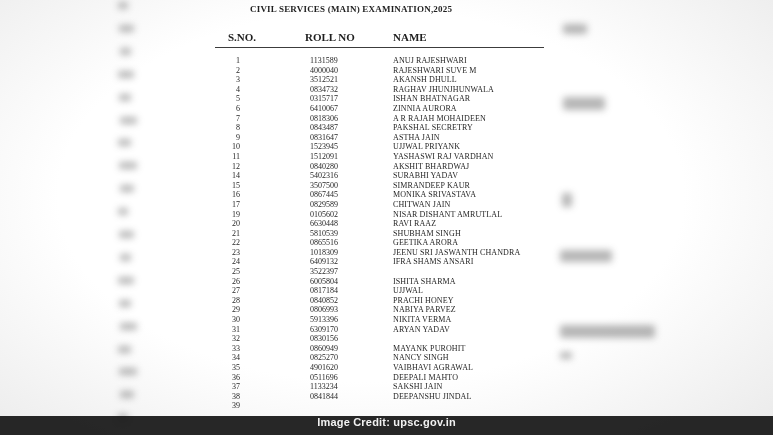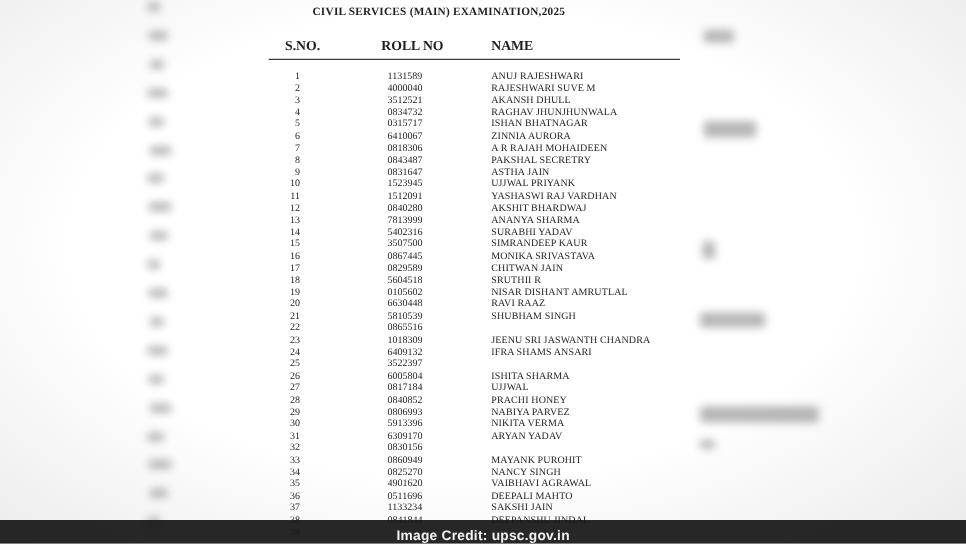--- a/index.html
+++ b/index.html
@@ -20,21 +20,21 @@
   .rule{position:absolute;left:215px;top:47px;width:329px;height:1px;background:#3c3c3c;}
   .rows{position:absolute;left:215px;top:56px;width:340px;}
   .trow{display:flex;height:9.6px;font-size:8px;line-height:9.6px;white-space:nowrap;}
   .c1{width:25px;text-align:right;}
   .c2{width:83px;margin-left:70px;}
   .c3{flex:1;letter-spacing:.1px;}
   .blob{position:absolute;background:#6e6e6e;filter:blur(3.5px);opacity:.5;border-radius:2px;}
   .credit-bar{
     position:absolute;left:0;right:0;top:416px;height:19px;
     background:rgba(24,24,24,0.93);
-    display:flex;align-items:flex-end;justify-content:center;
+    display:flex;align-items:flex-start;justify-content:center;
     font-family:"Liberation Sans", sans-serif;
     font-weight:700;font-size:11px;color:#f2f2f2;letter-spacing:.2px;
   }
 </style>
 </head>
 <body>
 
 <div class="page">
 
   <div id="blobs">
@@ -128,67 +128,58 @@
         <span class="c1">11</span>
         <span class="c2">1512091</span>
         <span class="c3">YASHASWI RAJ VARDHAN</span>
       </div>
       <div class="trow">
         <span class="c1">12</span>
         <span class="c2">0840280</span>
         <span class="c3">AKSHIT BHARDWAJ</span>
       </div>
       <div class="trow">
-        <span class="c1">13</span>
-        <span class="c2">7813999</span>
-        <span class="c3">ANANYA SHARMA</span>
-      </div>
-      <div class="trow">
         <span class="c1">14</span>
         <span class="c2">5402316</span>
         <span class="c3">SURABHI YADAV</span>
       </div>
       <div class="trow">
         <span class="c1">15</span>
         <span class="c2">3507500</span>
         <span class="c3">SIMRANDEEP KAUR</span>
       </div>
       <div class="trow">
         <span class="c1">16</span>
         <span class="c2">0867445</span>
         <span class="c3">MONIKA SRIVASTAVA</span>
       </div>
       <div class="trow">
         <span class="c1">17</span>
         <span class="c2">0829589</span>
         <span class="c3">CHITWAN JAIN</span>
       </div>
       <div class="trow">
-        <span class="c1">18</span>
-        <span class="c2">5604518</span>
-        <span class="c3">SRUTHII R</span>
-      </div>
-      <div class="trow">
         <span class="c1">19</span>
         <span class="c2">0105602</span>
         <span class="c3">NISAR DISHANT AMRUTLAL</span>
       </div>
       <div class="trow">
         <span class="c1">20</span>
         <span class="c2">6630448</span>
         <span class="c3">RAVI RAAZ</span>
       </div>
       <div class="trow">
         <span class="c1">21</span>
         <span class="c2">5810539</span>
         <span class="c3">SHUBHAM SINGH</span>
       </div>
       <div class="trow">
         <span class="c1">22</span>
         <span class="c2">0865516</span>
+        <span class="c3">GEETIKA ARORA</span>
       </div>
       <div class="trow">
         <span class="c1">23</span>
         <span class="c2">1018309</span>
         <span class="c3">JEENU SRI JASWANTH CHANDRA</span>
       </div>
       <div class="trow">
         <span class="c1">24</span>
         <span class="c2">6409132</span>
         <span class="c3">IFRA SHAMS ANSARI</span>

